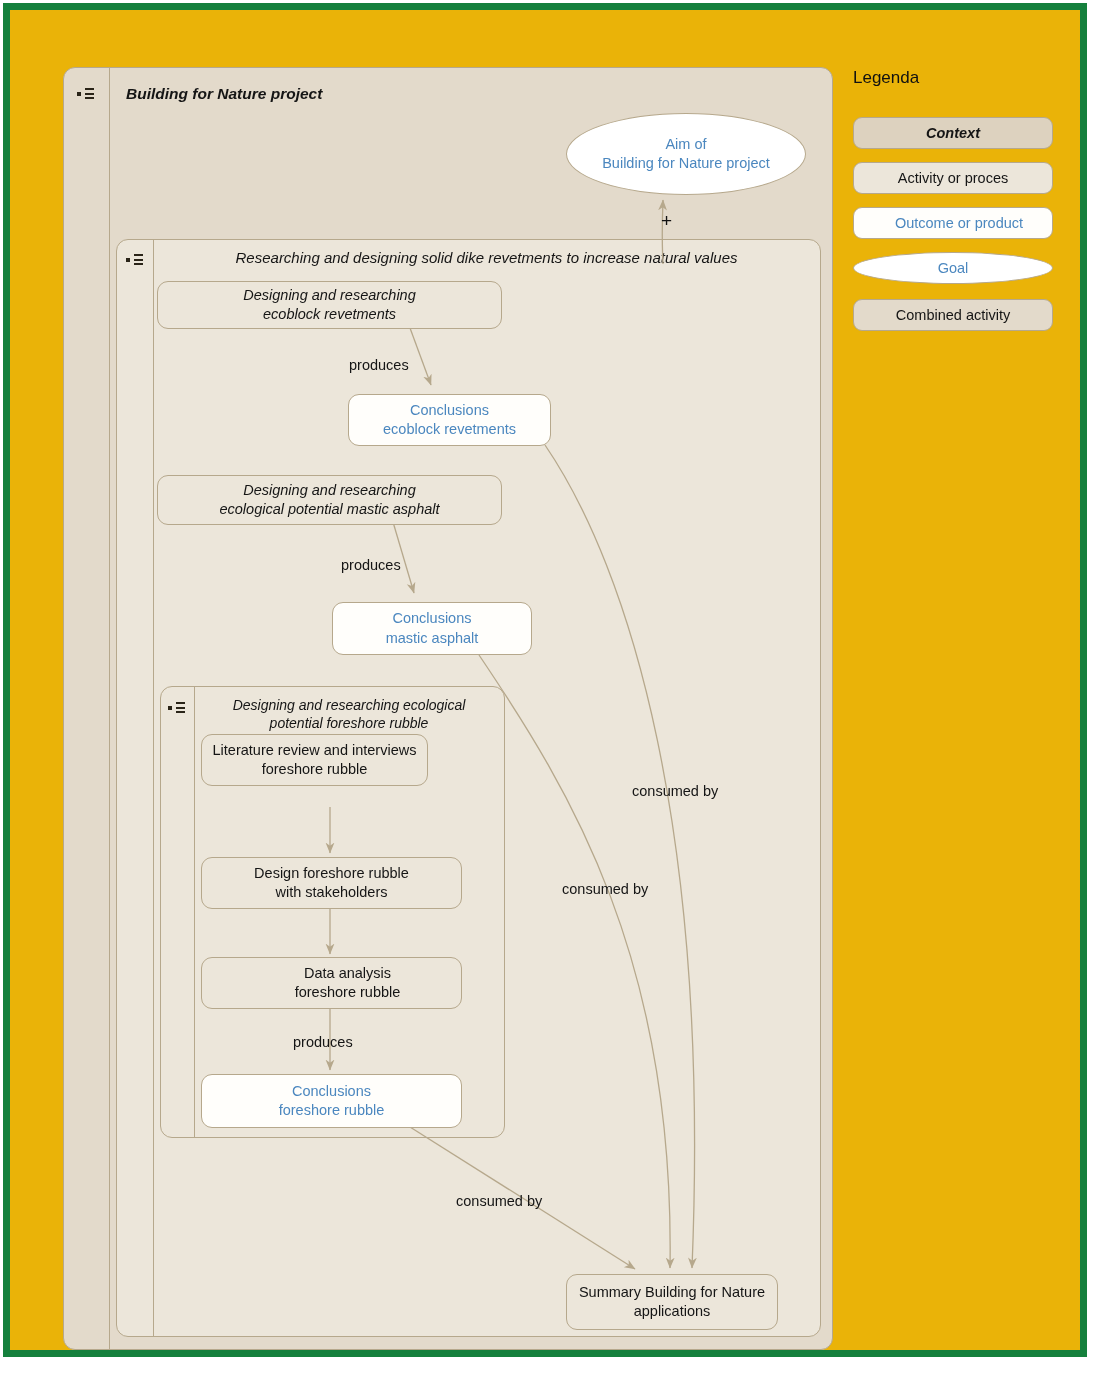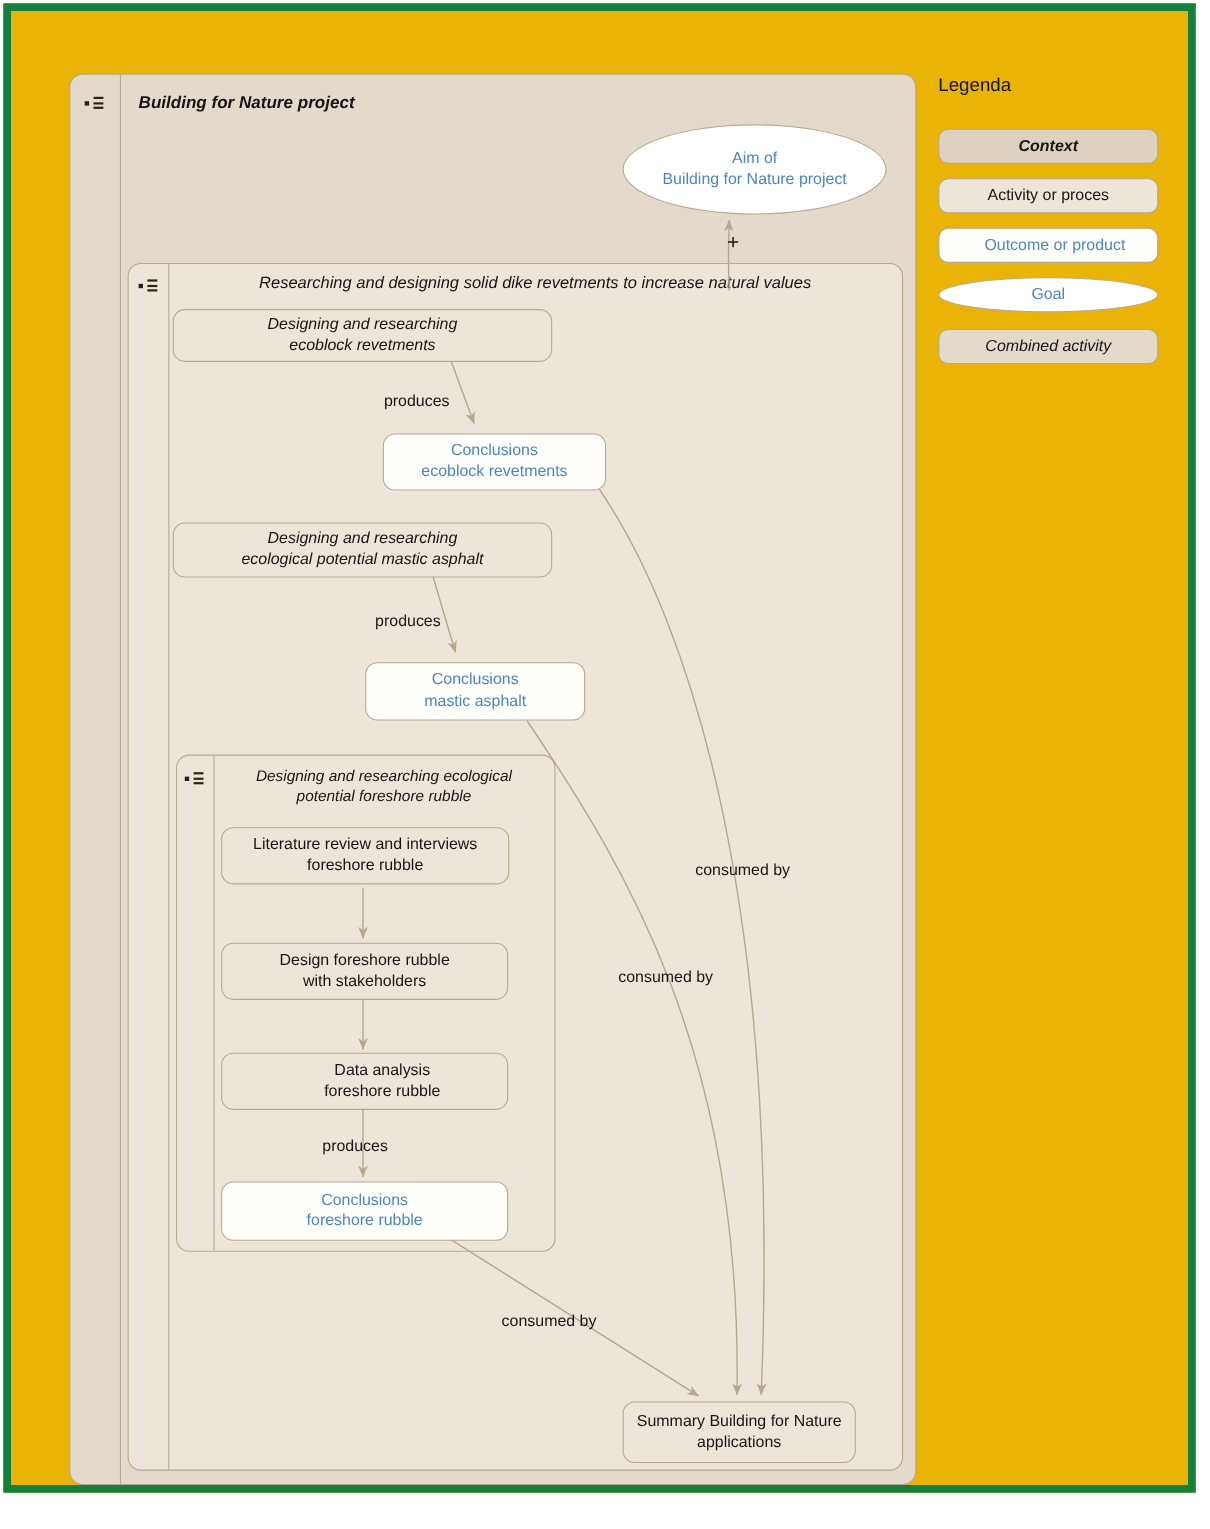--- a/index.html
+++ b/index.html
@@ -67,21 +67,21 @@
   }
   .lg-item{
     position:absolute;box-sizing:border-box;left:0;width:200px;height:32px;
     display:flex;align-items:center;justify-content:center;text-align:center;
     border:1px solid #b6a88c;border-radius:9px;font-size:14.5px;color:#151515;
   }
   .lg-context{background:#ddd2bf;font-weight:bold;font-style:italic;}
   .lg-activity{background:#ece6da;}
   .lg-outcome{background:#fffefb;color:#4b87bf;padding-left:12px;}
   .lg-goal{background:#ffffff;border-radius:50%;color:#4b87bf;text-align:center;}
-  .lg-combined{background:#e3dacb;font-style:italic;}
+  .lg-combined{background:#e3dacb;}
 </style>
 </head>
 <body>
 
 <div id="stage">
   <div id="canvas">
 
     <div class="ctx ctx-outer" style="left:53px;top:57px;width:770px;height:1283px;">
       <div class="divider" style="left:45px;"></div>
       <span class="hier-icon" style="left:13px;top:18px;">
@@ -168,21 +168,21 @@
     <div class="node combined" style="left:147px;top:465px;width:345px;height:50px;">
       <span>Designing and researching
 ecological potential mastic asphalt</span>
     </div>
 
     <div class="node outcome" style="left:322px;top:592px;width:200px;height:53px;">
       <span>Conclusions
 mastic asphalt</span>
     </div>
 
-    <div class="node activity" style="left:191px;top:742px;width:262px;height:52px;">
+    <div class="node activity" style="left:191px;top:724px;width:227px;height:52px;">
       <span>Literature review and interviews
 foreshore rubble</span>
     </div>
 
     <div class="node activity" style="left:191px;top:847px;width:261px;height:52px;">
       <span>Design foreshore rubble
 with stakeholders</span>
     </div>
 
     <div class="node activity" style="left:191px;top:947px;width:261px;height:52px;padding-left:32px;">

